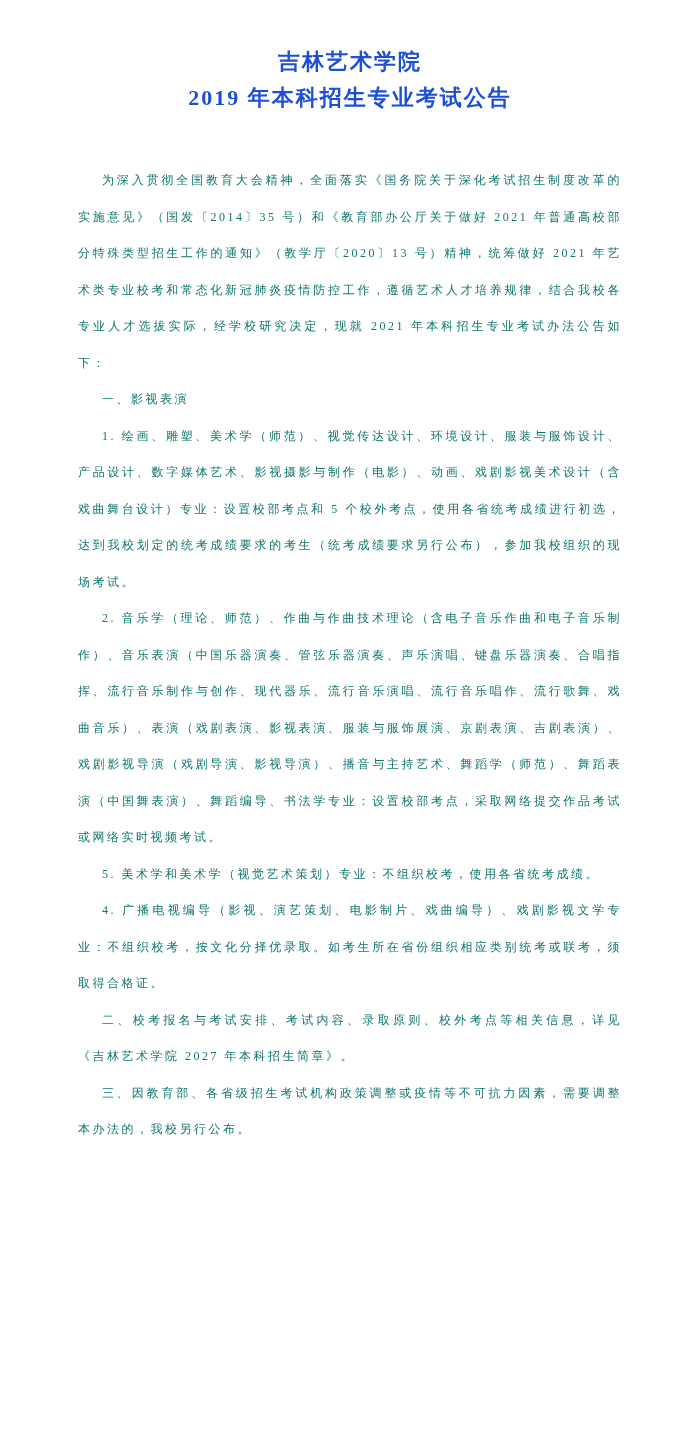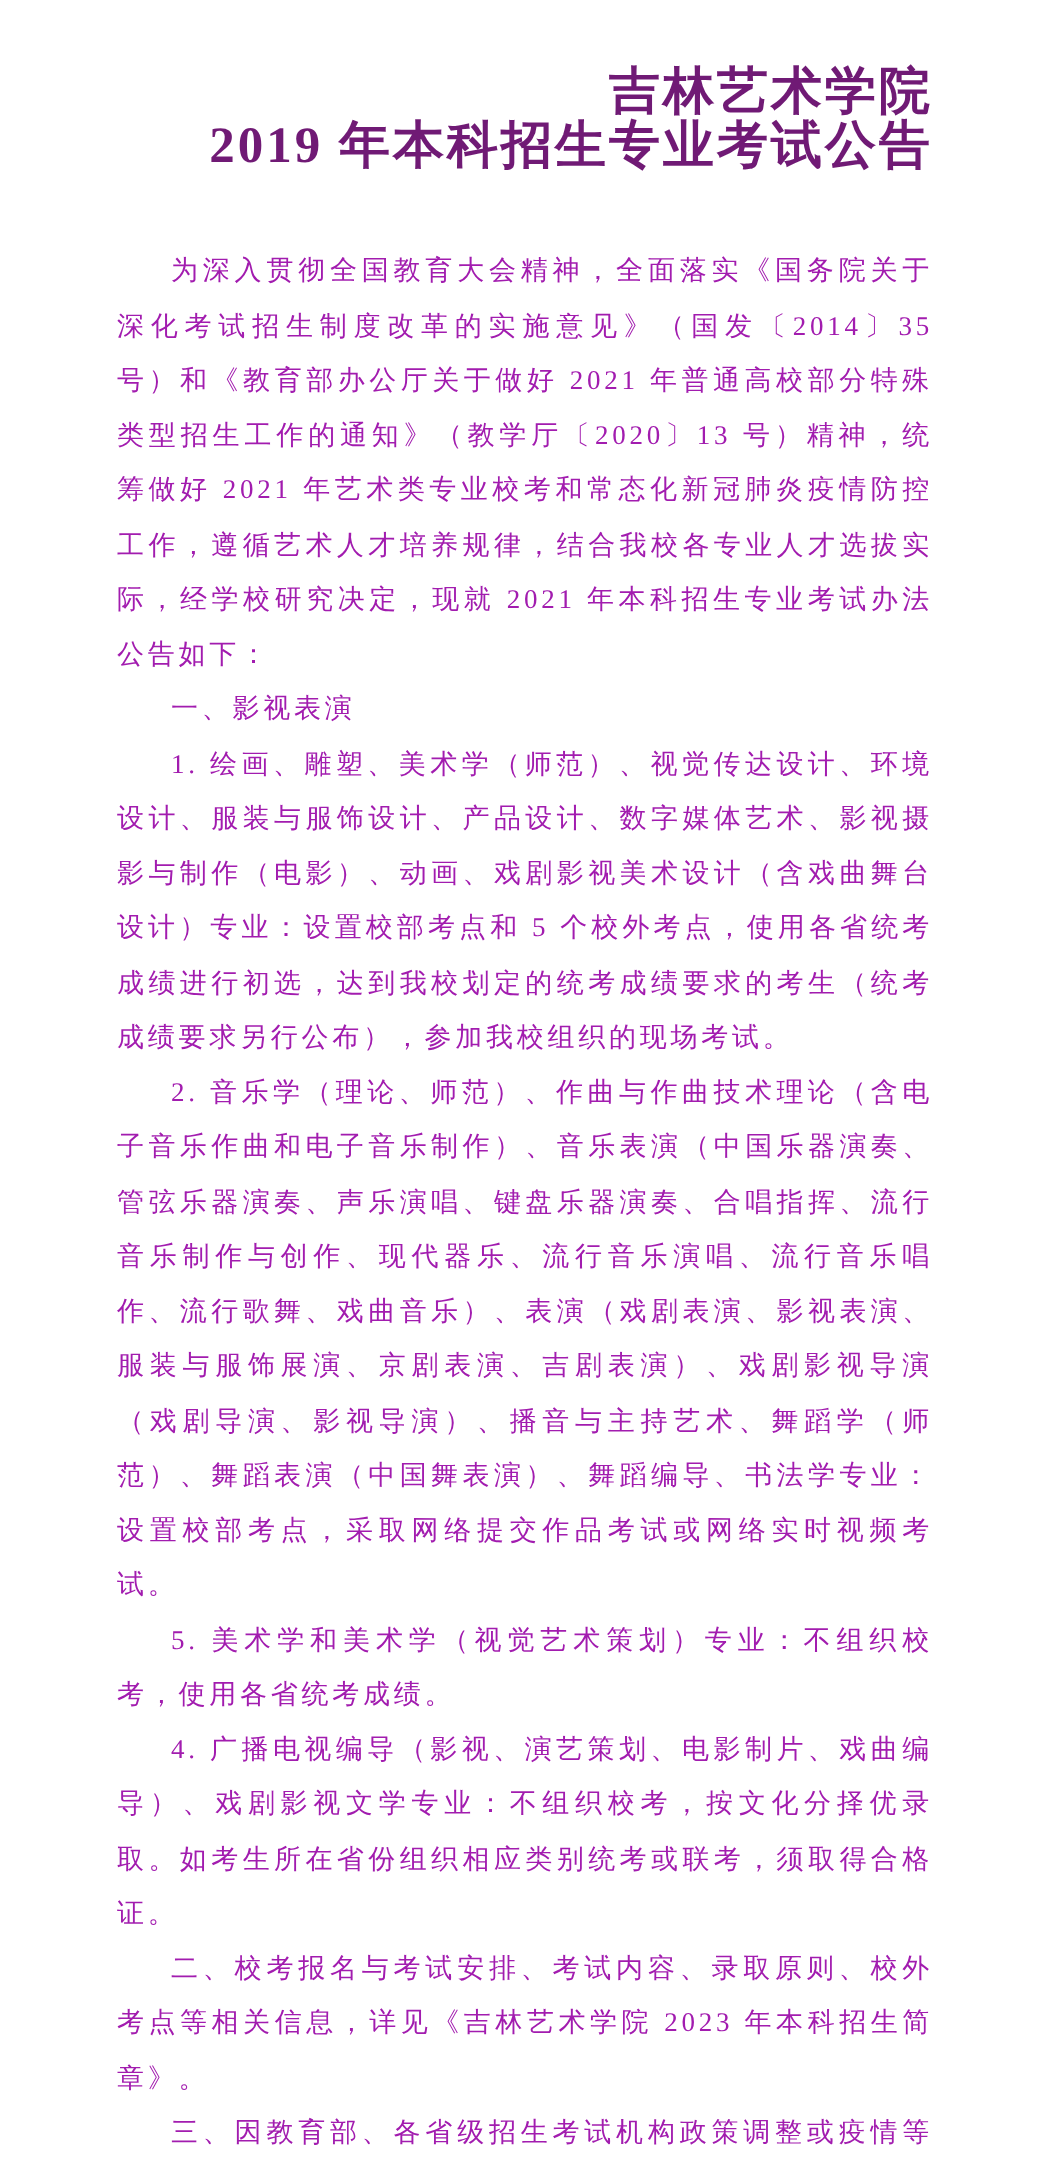--- a/index.html
+++ b/index.html
@@ -15,51 +15,51 @@
   .page {
     width: 700px;
     height: 1442px;
     padding: 44px 78px 0 78px;
     background: #ffffff;
   }
   .title-block {
     margin-bottom: 46px;
   }
   .title-line {
-    text-align: right;
-    font-size: 34px;
+    text-align: center;
+    font-size: 22px;
     font-weight: 700;
     line-height: 36px;
     letter-spacing: 2px;
-    color: #701a75;
+    color: #1d4ed8;
   }
   .doc-body .para {
     margin: 0;
-    font-size: 18px;
+    font-size: 12px;
     line-height: 36.5px;
     letter-spacing: 2.5px;
     text-align: justify;
     text-indent: 2em;
-    color: #a21caf;
+    color: #0f766e;
   }
 </style>
 </head>
 <body>
 
 <div class="page">
 
   <div class="title-block">
     <div class="title-line">吉林艺术学院</div>
     <div class="title-line">2019 年本科招生专业考试公告</div>
   </div>
 
   <div class="doc-body">
     <p class="para">为深入贯彻全国教育大会精神，全面落实《国务院关于深化考试招生制度改革的实施意见》（国发〔2014〕35 号）和《教育部办公厅关于做好 2021 年普通高校部分特殊类型招生工作的通知》（教学厅〔2020〕13 号）精神，统筹做好 2021 年艺术类专业校考和常态化新冠肺炎疫情防控工作，遵循艺术人才培养规律，结合我校各专业人才选拔实际，经学校研究决定，现就 2021 年本科招生专业考试办法公告如下：</p>
     <p class="para">一、影视表演</p>
     <p class="para">1. 绘画、雕塑、美术学（师范）、视觉传达设计、环境设计、服装与服饰设计、产品设计、数字媒体艺术、影视摄影与制作（电影）、动画、戏剧影视美术设计（含戏曲舞台设计）专业：设置校部考点和 5 个校外考点，使用各省统考成绩进行初选，达到我校划定的统考成绩要求的考生（统考成绩要求另行公布），参加我校组织的现场考试。</p>
     <p class="para">2. 音乐学（理论、师范）、作曲与作曲技术理论（含电子音乐作曲和电子音乐制作）、音乐表演（中国乐器演奏、管弦乐器演奏、声乐演唱、键盘乐器演奏、合唱指挥、流行音乐制作与创作、现代器乐、流行音乐演唱、流行音乐唱作、流行歌舞、戏曲音乐）、表演（戏剧表演、影视表演、服装与服饰展演、京剧表演、吉剧表演）、戏剧影视导演（戏剧导演、影视导演）、播音与主持艺术、舞蹈学（师范）、舞蹈表演（中国舞表演）、舞蹈编导、书法学专业：设置校部考点，采取网络提交作品考试或网络实时视频考试。</p>
     <p class="para">5. 美术学和美术学（视觉艺术策划）专业：不组织校考，使用各省统考成绩。</p>
     <p class="para">4. 广播电视编导（影视、演艺策划、电影制片、戏曲编导）、戏剧影视文学专业：不组织校考，按文化分择优录取。如考生所在省份组织相应类别统考或联考，须取得合格证。</p>
-    <p class="para">二、校考报名与考试安排、考试内容、录取原则、校外考点等相关信息，详见《吉林艺术学院 2023 年本科招生简章》。</p>
+    <p class="para">二、校考报名与考试安排、考试内容、录取原则、校外考点等相关信息，详见《吉林艺术学院 2027 年本科招生简章》。</p>
     <p class="para">三、因教育部、各省级招生考试机构政策调整或疫情等不可抗力因素，需要调整本办法的，我校另行公布。</p>
   </div>
 
 </div>
 
 </body></html>

